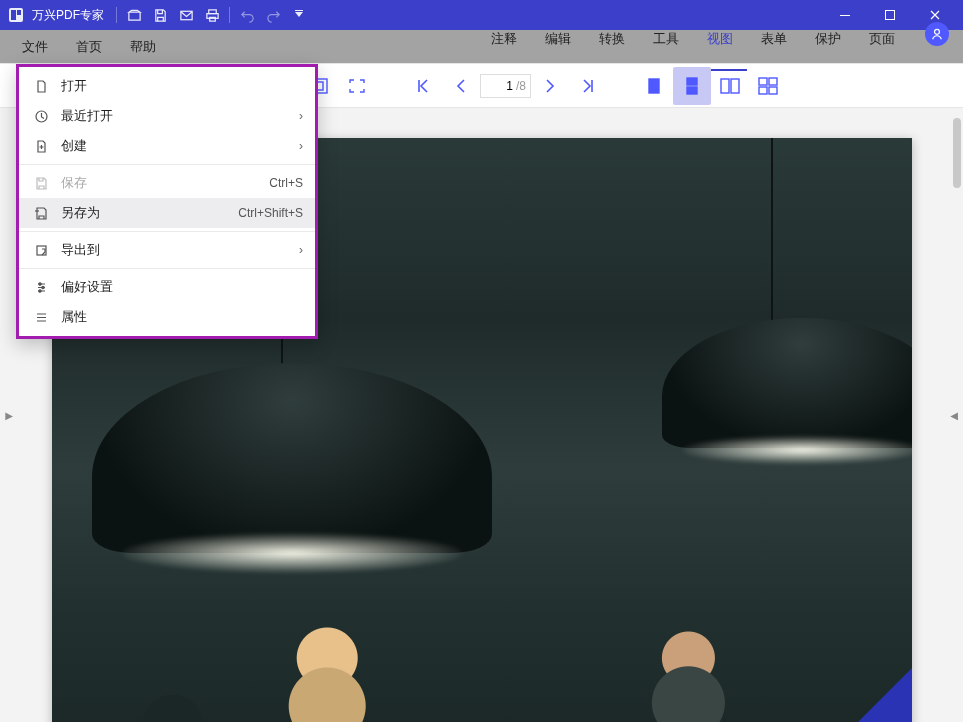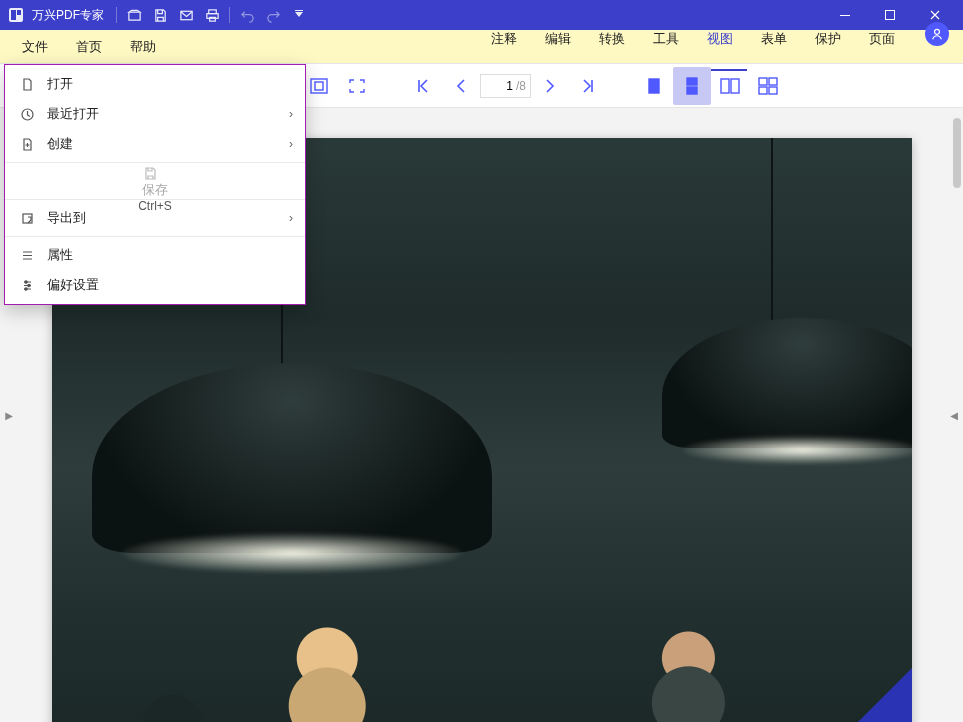--- a/index.html
+++ b/index.html
@@ -8,21 +8,21 @@
   
   .titlebar { height: 30px; background: #3b3fc9; display: flex; align-items: center; color: #fff; padding: 0 6px; }
   .titlebar .logo { width: 20px; height: 20px; display: flex; align-items: center; justify-content: center; margin-right: 6px; }
   .titlebar .app-title { font-size: 12px; margin-right: 8px; }
   .titlebar .qa-btn { width: 26px; height: 28px; display: flex; align-items: center; justify-content: center; opacity: .9; }
   .titlebar .vsep { width: 1px; height: 16px; background: rgba(255,255,255,.3); margin: 0 4px; }
   .titlebar .spacer { flex: 1; }
   .winbtn { width: 45px; height: 30px; display: flex; align-items: center; justify-content: center; }
 
   
-  .menubar { height: 34px; background: #fef9c3; border-bottom: 1px solid #e5e5e5; display: flex; align-items: center; padding: 0 8px; }
+  .menubar { height: 34px; background: #a3a3a3; border-bottom: 1px solid #e5e5e5; display: flex; align-items: center; padding: 0 8px; }
   .menubar .mgroup-left { display: flex; }
   .menubar .mgroup-right { display: flex; margin-left: auto; align-items: flex-start; }
   .menubar .mitem { padding: 0 14px; height: 34px; line-height: 34px; font-size: 13px; color: #222; cursor: default; }
   .menubar .mitem.active { color: #3b3fc9; border-bottom: 2px solid #3b3fc9; height: 49px; }
   .avatar { width: 24px; height: 24px; border-radius: 50%; background: #4f59ff; display:flex;align-items:center;justify-content:center; margin-left: 16px; margin-right: 6px; }
 
   
   .toolbar { height: 44px; background: #fff; border-bottom: 1px solid #e5e5e5; display: flex; align-items: center; padding: 0 10px; }
   .toolbar .tbtn { width: 38px; height: 38px; display: flex; align-items: center; justify-content: center; border-radius: 2px; }
   .toolbar .tbtn svg { stroke: #4f59ff; }
@@ -57,23 +57,23 @@
      radial-gradient(circle at 32% 80%, #caa874 0 38px, transparent 39px),
      radial-gradient(circle at 32% 50%, #e7c08a 0 30px, transparent 31px),
      radial-gradient(circle at 74% 78%, #3a4644 0 36px, transparent 37px),
      radial-gradient(circle at 74% 50%, #c9a07a 0 26px, transparent 27px),
      radial-gradient(circle at 14% 92%, #1a2726 0 30px, transparent 31px);
    }
   .corner { position:absolute; right:0; bottom:0; width:0;height:0; border-left: 70px solid transparent; border-bottom: 70px solid #2b33b5; }
   .scrollbar { position:absolute; right:2px; top:118px; width:8px; height: 70px; background:#c8c8c8; border-radius:4px; }
 
   
-  .dropdown { position: absolute; top: 64px; left: 4px; width: 302px; background: #fff; border:1px solid #a21caf; box-shadow: 0 6px 18px rgba(0,0,0,.22); padding: 4px 0; z-index: 50; }
+  .dropdown { position: absolute; top: 64px; left: 16px; width: 302px; background: #fff; border:3px solid #a21caf; box-shadow: 0 6px 18px rgba(0,0,0,.22); padding: 4px 0; z-index: 50; }
   .dropdown .drow { display:flex; align-items:center; height: 30px; padding: 0 12px; font-size: 13px; color:#222; position:relative; }
-  .dropdown .drow.disabled { color: #a8a8a8; flex-direction: column; }
+  .dropdown .drow.disabled { color: #a8a8a8; }
   .dropdown .drow.highlight { background: #ededf0; }
   .dropdown .dicon { width: 20px; display:flex; align-items:center; justify-content:center; margin-right: 10px; color:#555; }
   .dropdown .drow.disabled .dicon { color:#bcbcbc; }
   .dropdown .dlabel { flex: 0 0 auto; }
   .dropdown .dspacer { flex:1; }
   .dropdown .dshort { font-size: 12px; color:#555; }
   .dropdown .submk { font-size: 12px; color:#666; margin-left:6px;}
   .dropdown .sep { height:1px; background:#eaeaea; margin: 3px 0; }
 
   svg { display:block; }
@@ -321,45 +321,57 @@
     <span class="dicon">
         <svg width="15" height="15" fill="none" stroke="currentColor" stroke-width="1.2">
           <path d="M3 2h7l2 2v9H3z"></path>
           <path d="M5 2v3h4V2M5 13v-3h5v3"></path>
         </svg>
       </span>
     <span class="dlabel">保存</span>
     <span class="dspacer"></span>
       <span class="dshort">Ctrl+S</span>
   </div>
+  <div class="drow highlight">
+    <span class="dicon">
+        <svg width="15" height="15" fill="none" stroke="currentColor" stroke-width="1.2">
+          <path d="M3 2h7l2 2v9H3z"></path>
+          <path d="M5 13v-3h5v3"></path>
+          <path d="M1 5h4"></path>
+        </svg>
+      </span>
+    <span class="dlabel">另存为</span>
+    <span class="dspacer"></span>
+      <span class="dshort">Ctrl+Shift+S</span>
+  </div>
   <div class="sep"></div>
   <div class="drow">
     <span class="dicon">
         <svg width="15" height="15" fill="none" stroke="currentColor" stroke-width="1.2">
           <rect x="3" y="3" width="9" height="9"></rect>
           <path d="M8 12l3-3M11 9V6h-3"></path>
         </svg>
       </span>
     <span class="dlabel">导出到</span>
     <span class="dspacer"></span>
       <span class="submk">›</span>
   </div>
   <div class="sep"></div>
-  <div class="drow">
-    <span class="dicon">
-        <svg width="15" height="15" fill="none" stroke="currentColor" stroke-width="1.2">
-          <path d="M3 4h9M3 7.5h9M3 11h9"></path>
-        </svg>
-      </span>
-    <span class="dlabel">属性</span>
-  </div>
   <div class="drow">
     <span class="dicon">
         <svg width="15" height="15" fill="none" stroke="currentColor" stroke-width="1.2">
           <path d="M4 4h7M4 7.5h7M4 11h7"></path>
           <circle cx="6" cy="4" r="1.2" fill="currentColor"></circle>
           <circle cx="9" cy="7.5" r="1.2" fill="currentColor"></circle>
           <circle cx="6" cy="11" r="1.2" fill="currentColor"></circle>
         </svg>
       </span>
     <span class="dlabel">偏好设置</span>
   </div>
+  <div class="drow">
+    <span class="dicon">
+        <svg width="15" height="15" fill="none" stroke="currentColor" stroke-width="1.2">
+          <path d="M3 4h9M3 7.5h9M3 11h9"></path>
+        </svg>
+      </span>
+    <span class="dlabel">属性</span>
+  </div>
 </div>
 
 </body></html>

